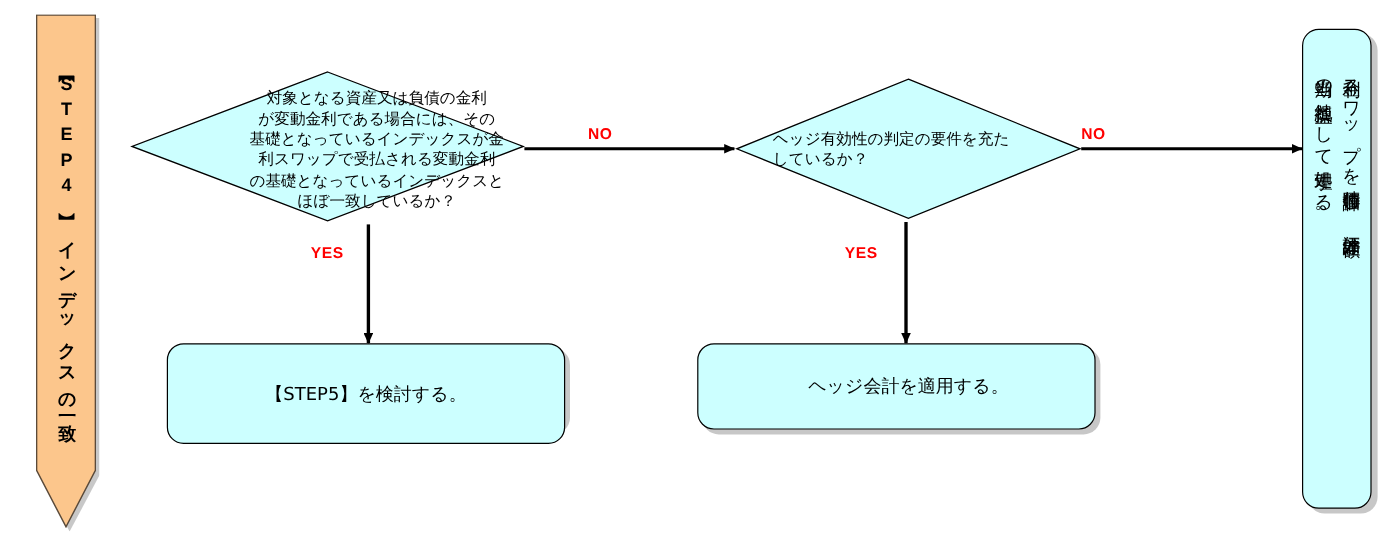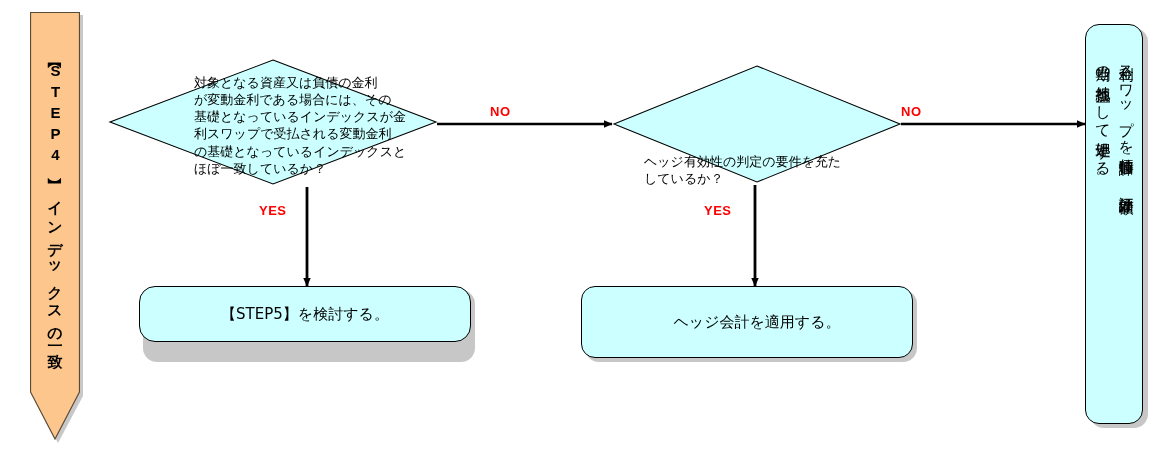--- a/index.html
+++ b/index.html
@@ -130,38 +130,38 @@
     <svg class="overlay" style="left:0;top:0;width:50px;height:428px;" viewBox="0 0 50 428">
       <polygon points="0.5,0.5 49.5,0.5 49.5,380 25,427 0.5,380" fill="#fcc68c" stroke="#5a4a3a" stroke-width="1.2"></polygon>
     </svg>
     <div class="step-label">【STEP4】　インデックスの一致</div>
   </div>
 
   <div class="diamond-wrap" style="left:108px;top:58px;width:330px;height:128px;">
     <svg class="overlay" style="left:0;top:0;width:330px;height:128px;" viewBox="0 0 330 128">
       <polygon points="165,2 328,64 165,126 2,64" fill="#ccffff" stroke="#000000" stroke-width="1.1"></polygon>
     </svg>
-    <div class="diamond-text" style="left:86px;top:16px;width:240px;">対象となる資産又は負債の金利
+    <div class="diamond-text" style="left:86px;top:16px;width:240px;text-align:center;">対象となる資産又は負債の金利
 が変動金利である場合には、その
 基礎となっているインデックスが金
 利スワップで受払される変動金利
 の基礎となっているインデックスと
 ほぼ一致しているか？</div>
   </div>
 
   <div class="diamond-wrap" style="left:612px;top:64px;width:290px;height:120px;">
     <svg class="overlay" style="left:0;top:0;width:290px;height:120px;" viewBox="0 0 290 120">
       <polygon points="145,2 288,60 145,118 2,60" fill="#ccffff" stroke="#000000" stroke-width="1.1"></polygon>
     </svg>
-    <div class="diamond-text" style="left:32px;top:44px;width:250px;margin-top:45px;">ヘッジ有効性の判定の要件を充た
+    <div class="diamond-text" style="left:32px;top:44px;width:250px;">ヘッジ有効性の判定の要件を充た
 しているか？</div>
   </div>
 
   <div class="roundrect-shadow" style="left:143px;top:290px;width:332px;height:72px;"></div>
-  <div class="roundrect" style="left:139px;top:286px;width:332px;height:56px;border-radius:16px;">
+  <div class="roundrect" style="left:139px;top:286px;width:332px;height:84px;">
     <span>【STEP5】を検討する。</span>
   </div>
 
   <div class="roundrect-shadow" style="left:585px;top:290px;width:332px;height:72px;"></div>
   <div class="roundrect" style="left:581px;top:286px;width:332px;height:72px;padding-left:20px;">
     <span>ヘッジ会計を適用する。</span>
   </div>
 
   <div class="roundrect-shadow" style="left:1090px;top:28px;width:58px;height:400px;"></div>
   <div class="roundrect" style="left:1085px;top:24px;width:58px;height:400px;align-items:center;justify-content:center;">

